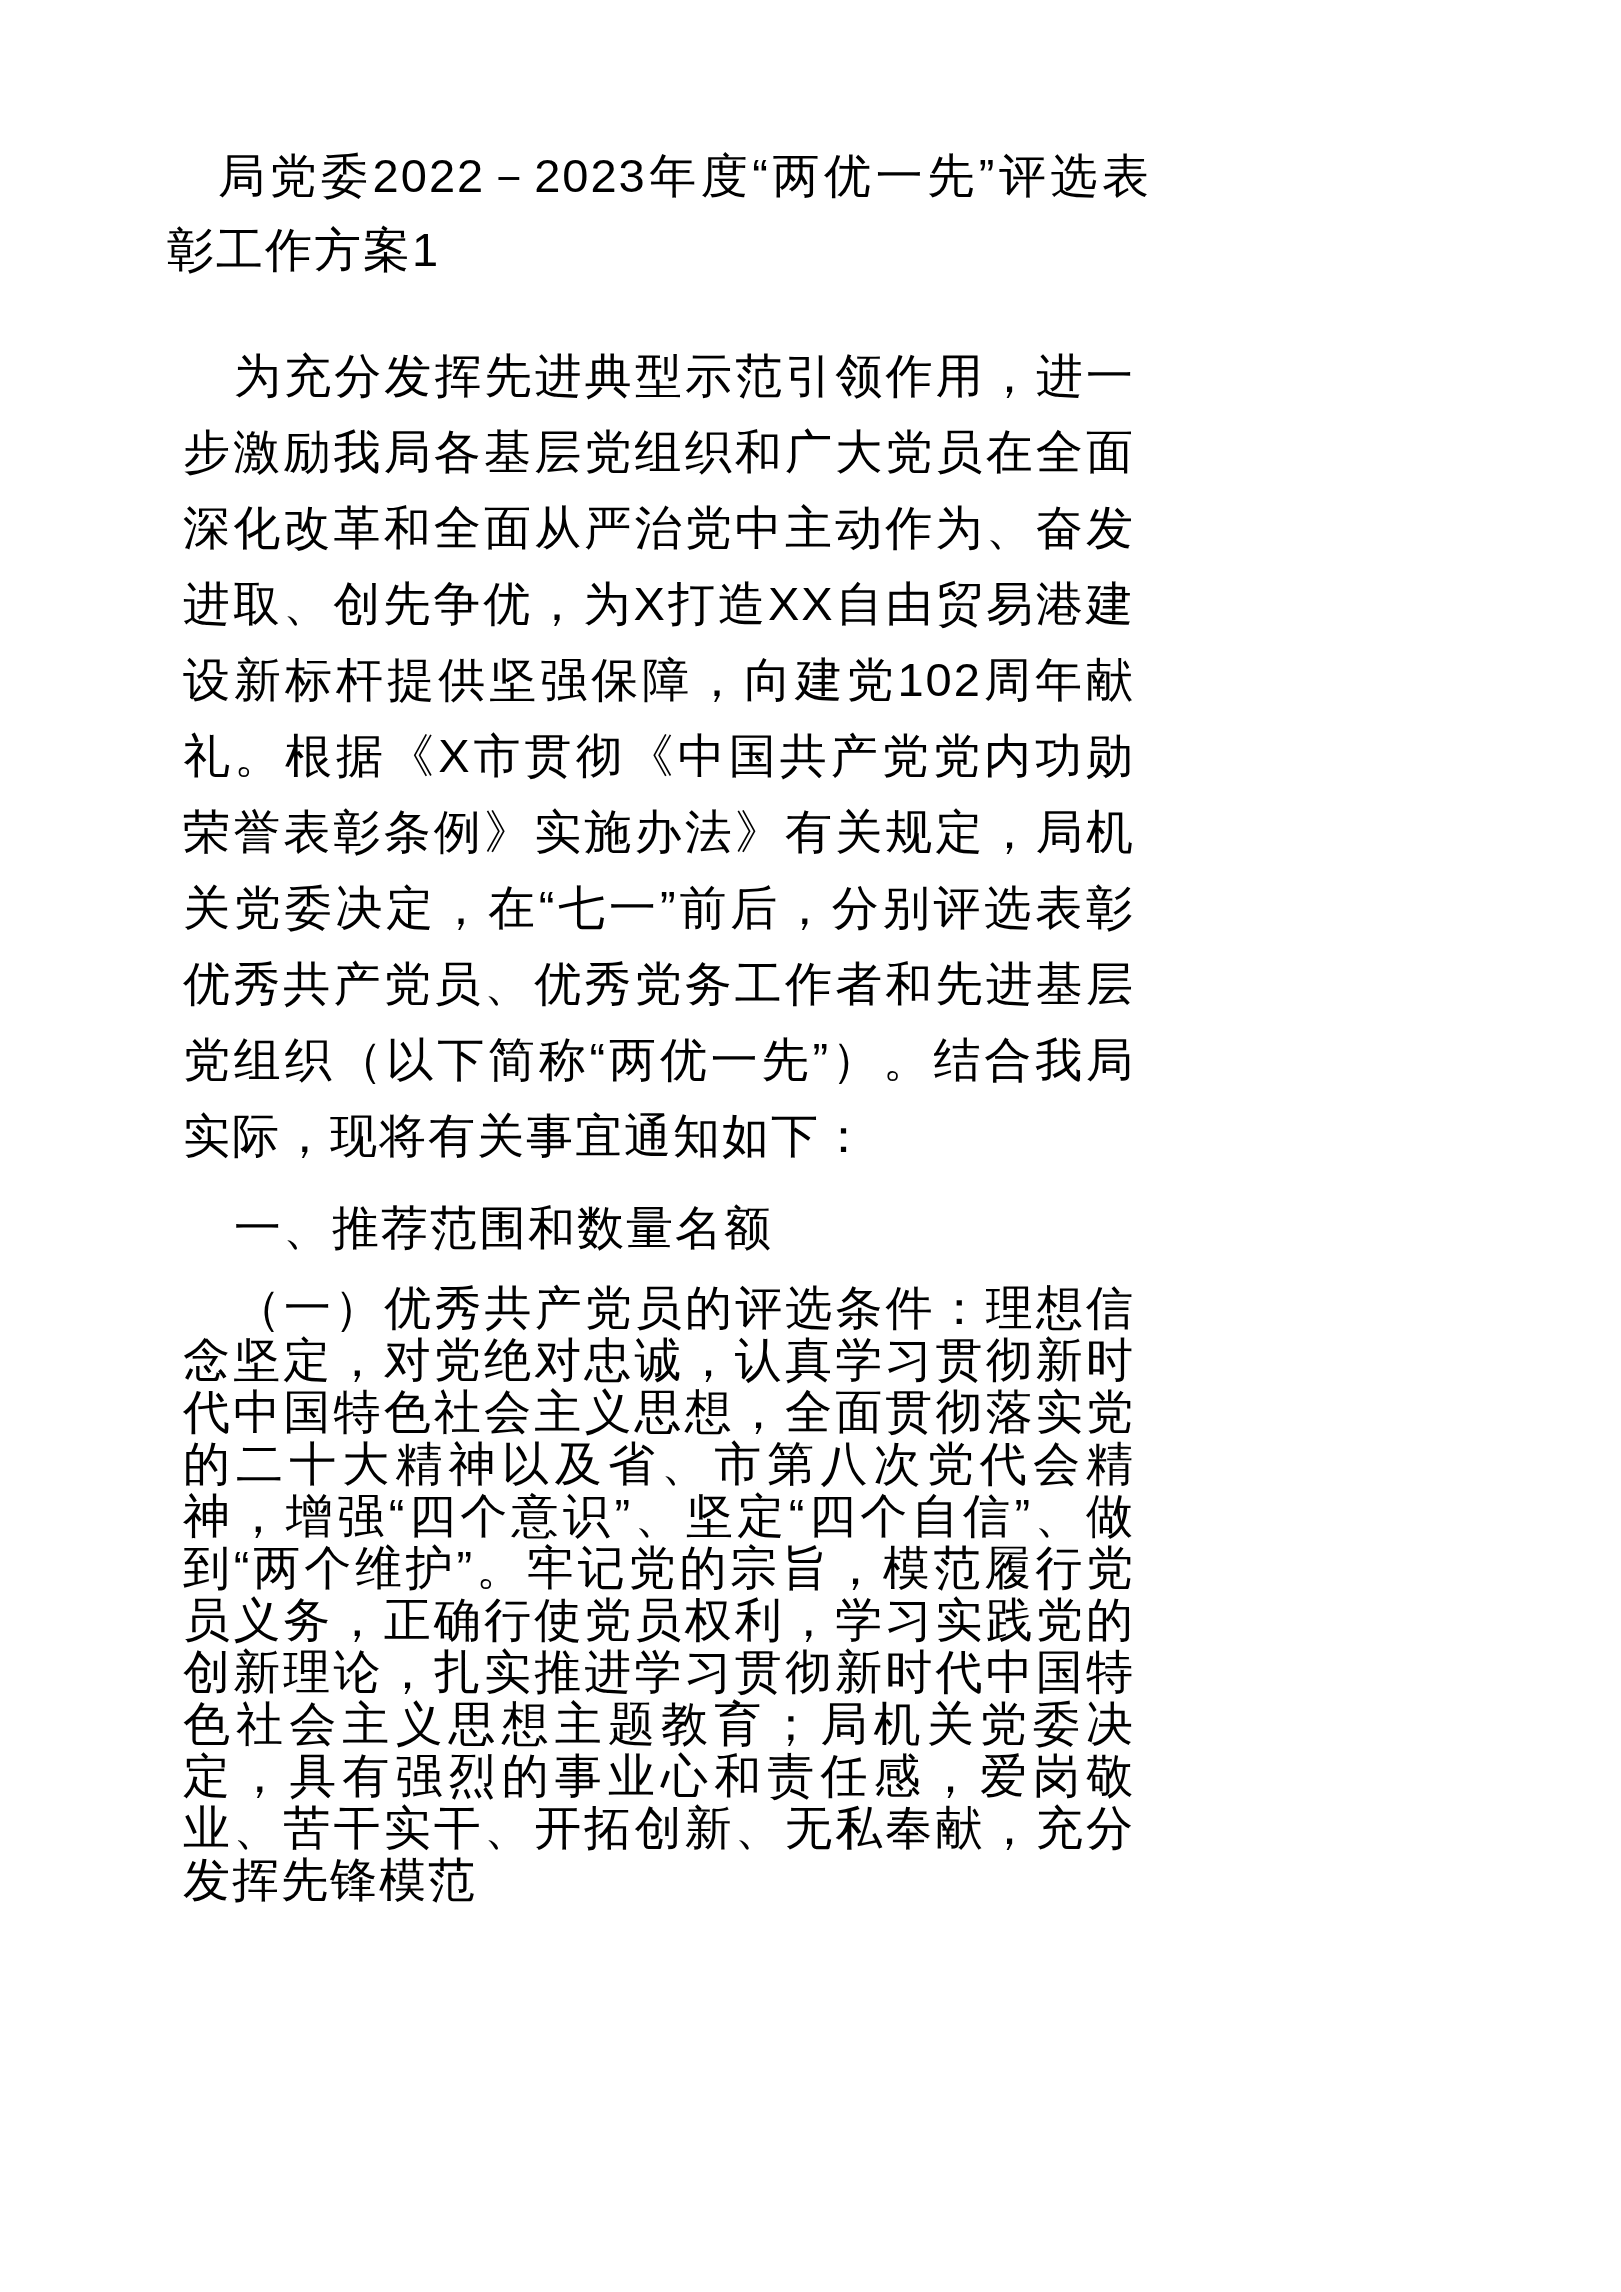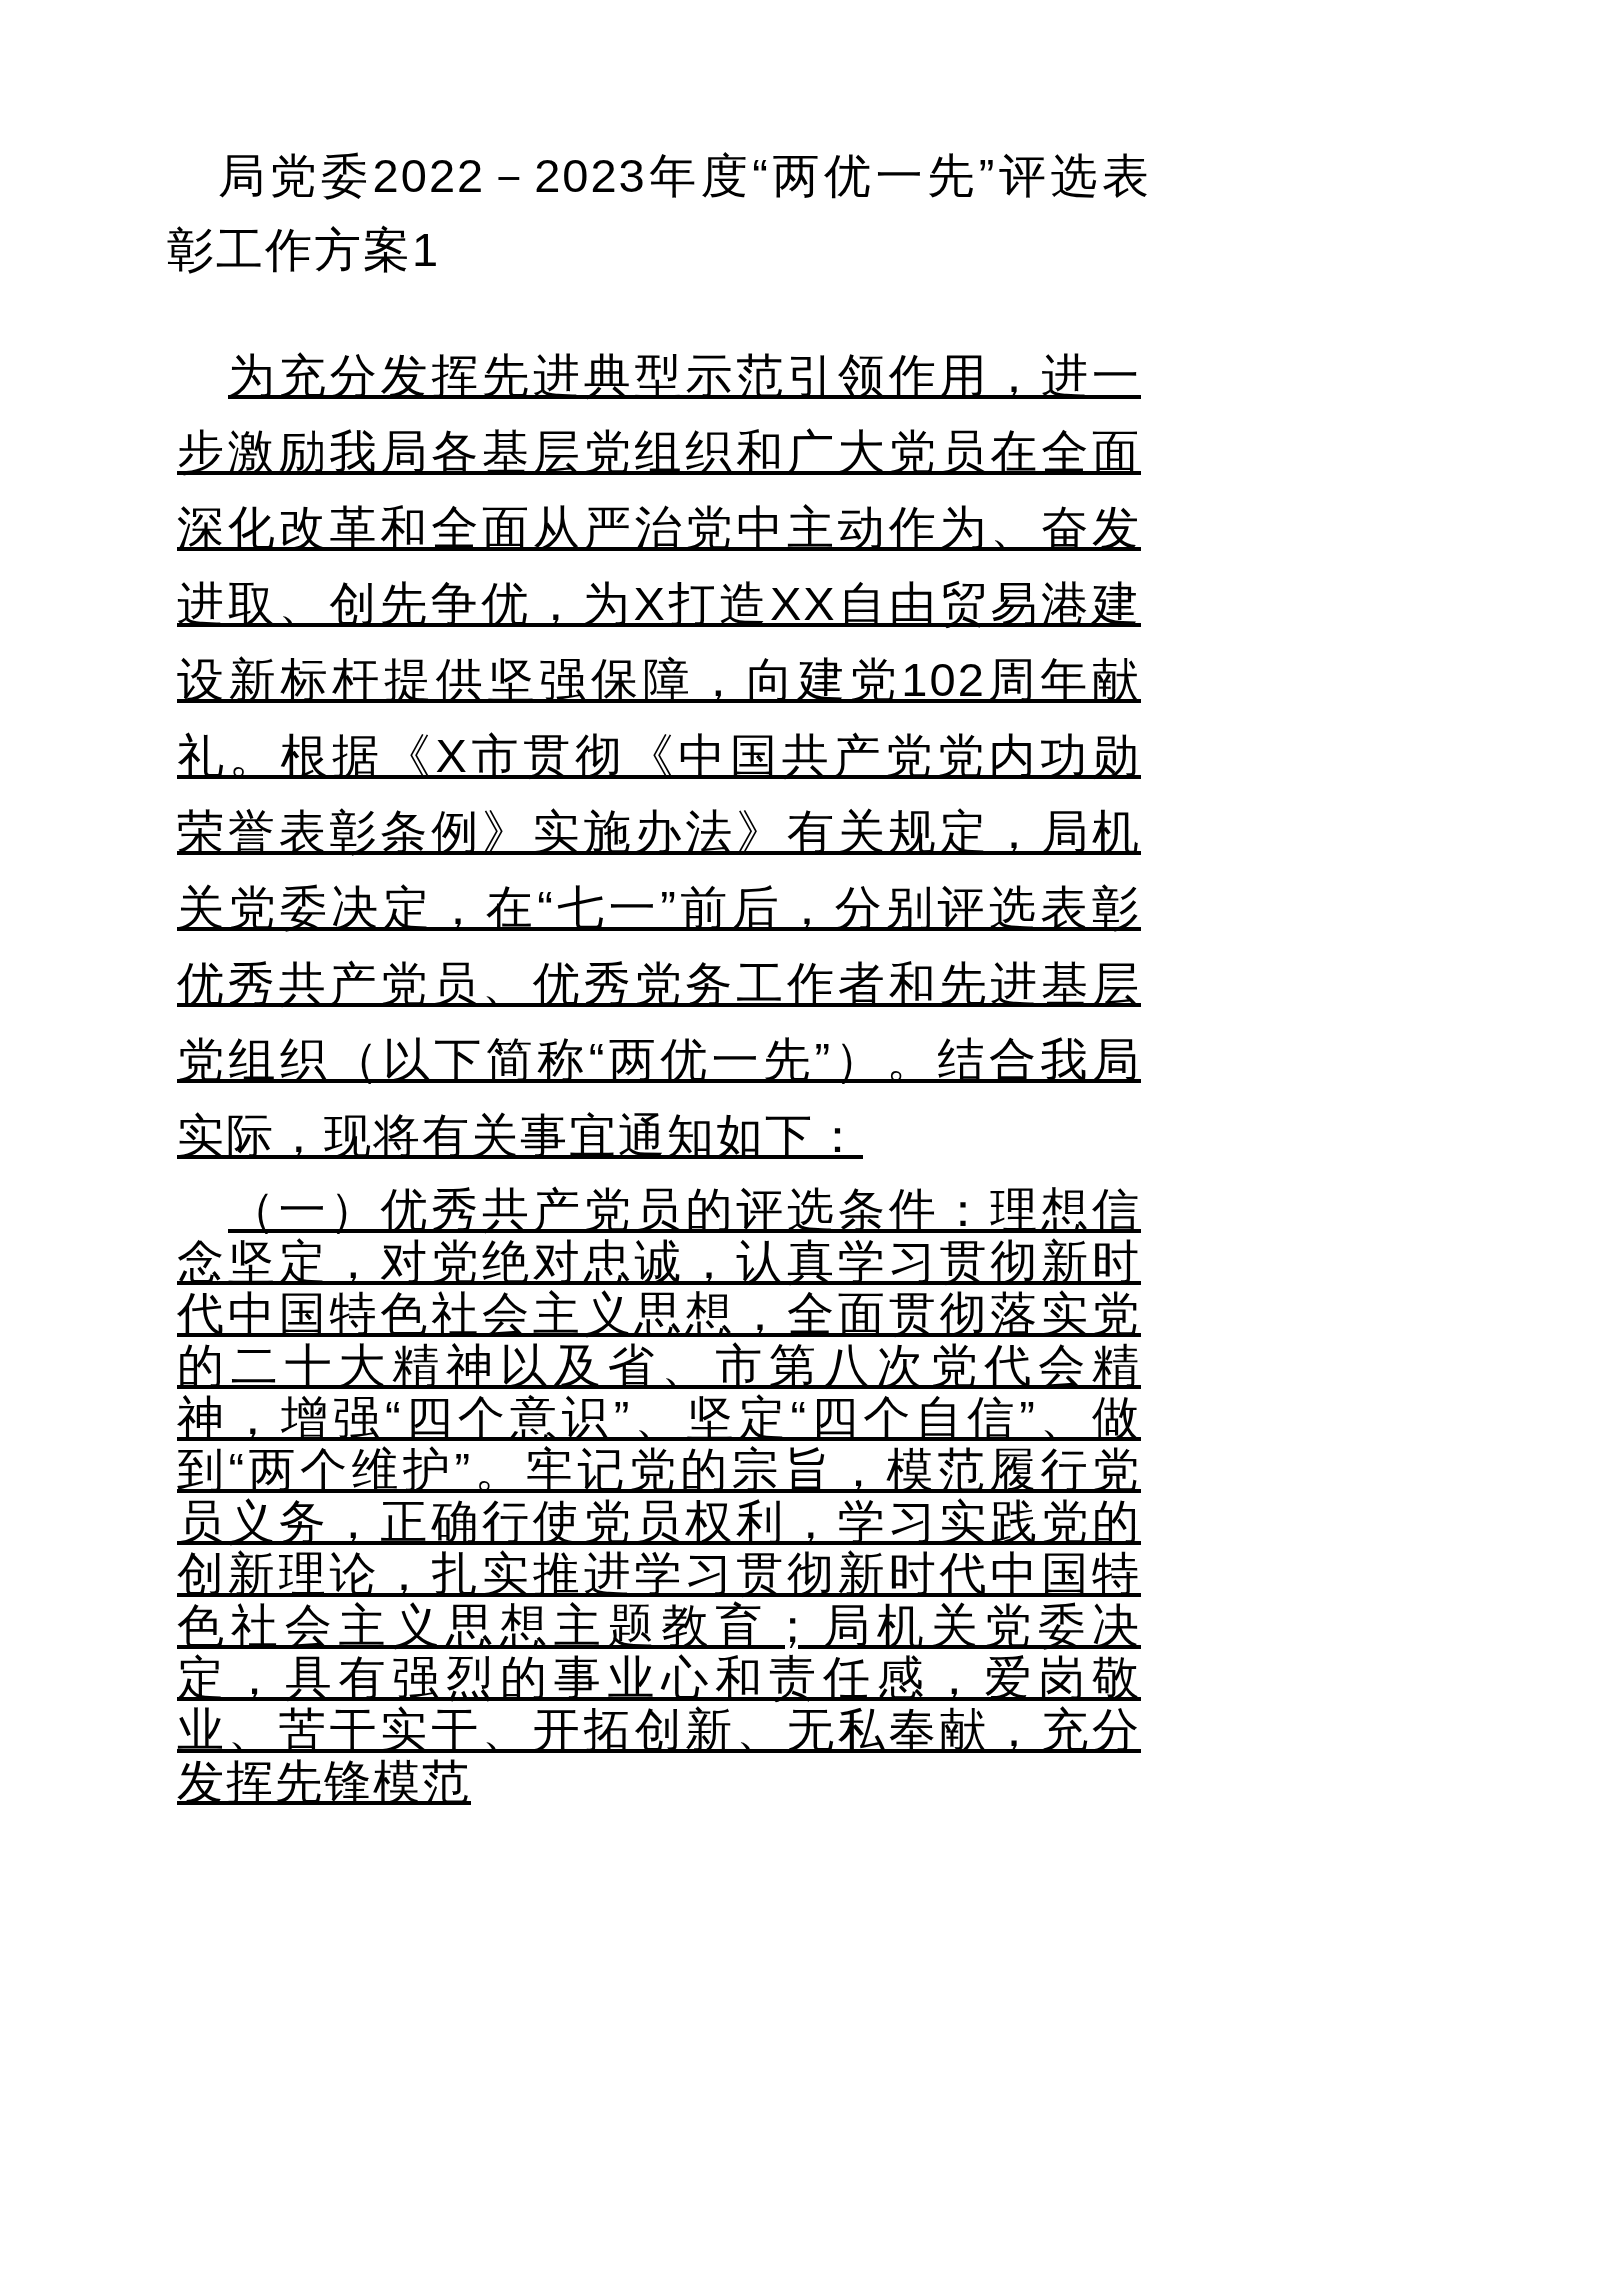--- a/index.html
+++ b/index.html
@@ -21,40 +21,40 @@
     .title {
       margin: 0 0 51px 0;
       font-size: 47px;
       font-weight: 400;
       line-height: 74px;
       letter-spacing: 2px;
       text-indent: 51px;
       text-align: justify;
     }
     .para {
-      margin: 10px;
+      margin: 16px;
       font-size: 47px;
       font-weight: 400;
       letter-spacing: 2px;
       text-indent: 51px;
       text-align: justify;
       text-justify: inter-ideograph;
-      text-decoration: underline;
     }
     .loose { line-height: 76px; }
     .tight { line-height: 52px; }
     .gap-top { margin-top: 15.7px; }
   </style>
 </head>
 <body>
 
 <div class="page">
   <p class="title">局党委2022－2023年度“两优一先”评选表彰工作方案1</p>
 
   <p class="para loose">为充分发挥先进典型示范引领作用，进一步激励我局各基层党组织和广大党员在全面深化改革和全面从严治党中主动作为、奋发进取、创先争优，为X打造XX自由贸易港建设新标杆提供坚强保障，向建党102周年献礼。根据《X市贯彻《中国共产党党内功勋荣誉表彰条例》实施办法》有关规定，局机关党委决定，在“七一”前后，分别评选表彰优秀共产党员、优秀党务工作者和先进基层党组织（以下简称“两优一先”）。结合我局实际，现将有关事宜通知如下：</p>
 
+  <p class="para loose">一、推荐范围和数量名额</p>
 
 
 
 
   <p class="para tight">（一）优秀共产党员的评选条件：理想信念坚定，对党绝对忠诚，认真学习贯彻新时代中国特色社会主义思想，全面贯彻落实党的二十大精神以及省、市第八次党代会精神，增强“四个意识”、坚定“四个自信”、做到“两个维护”。牢记党的宗旨，模范履行党员义务，正确行使党员权利，学习实践党的创新理论，扎实推进学习贯彻新时代中国特色社会主义思想主题教育；局机关党委决定，具有强烈的事业心和责任感，爱岗敬业、苦干实干、开拓创新、无私奉献，充分发挥先锋模范</p>
 </div>
 
 
 </body></html>

